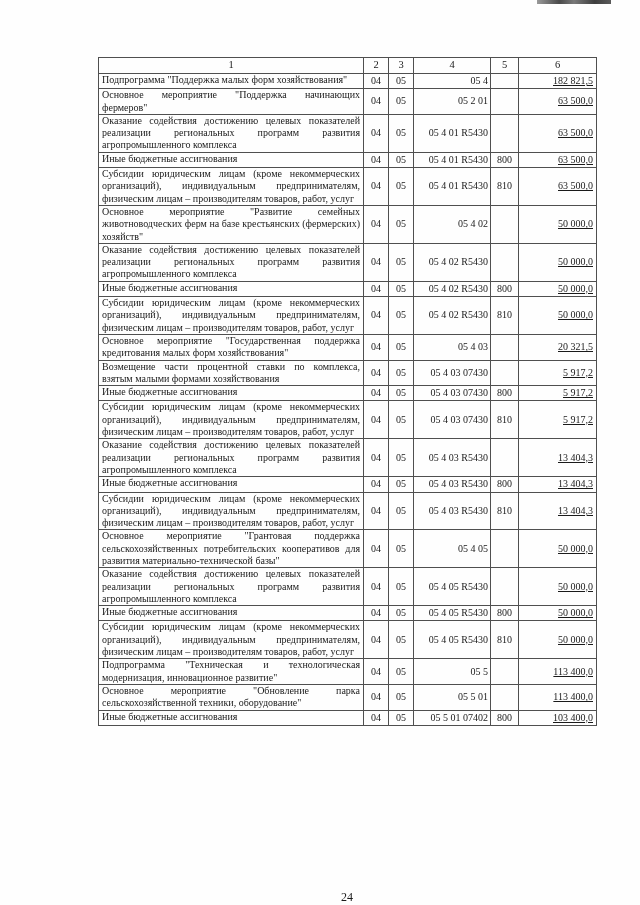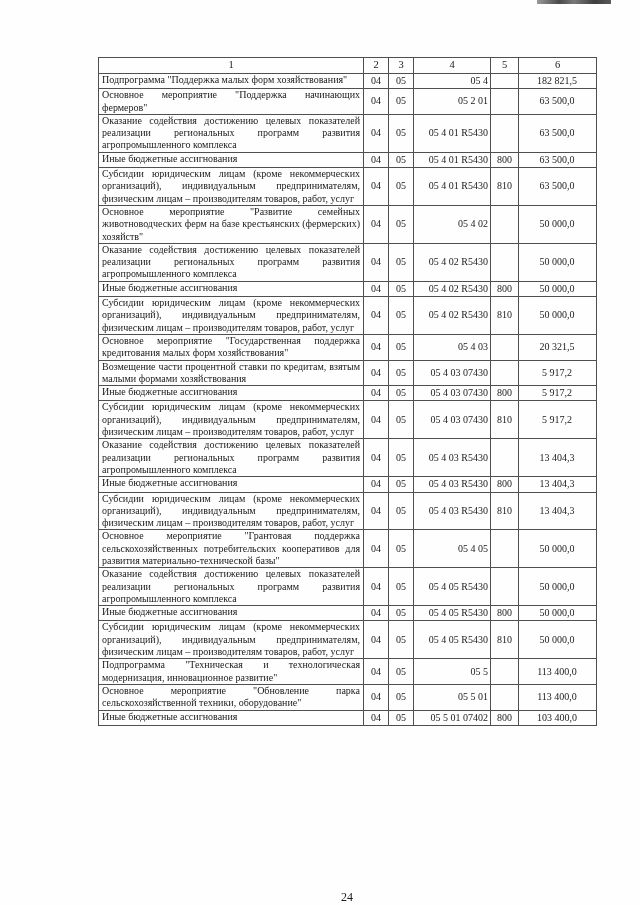--- a/index.html
+++ b/index.html
@@ -47,23 +47,24 @@
     vertical-align: top;
     padding: 0 3px;
   }
   td.c2, td.c3, td.c5 { text-align: center; }
   td.c4 {
     text-align: right;
     padding-left: 3px;
     white-space: nowrap;
   }
   td.c6 {
-    text-align: center;
+    text-align: right;
     padding-right: 3px;
     white-space: nowrap;
+    text-decoration: underline;
   }
   .page-number {
     position: absolute;
     top: 846px;
     left: 98px;
     width: 498px;
     text-align: center;
     font-size: 12px;
     margin-top: 44px;
   }
@@ -168,21 +169,21 @@
         </tr>
         <tr>
           <td class="c1">Основное мероприятие "Государственная поддержка кредитования малых форм хозяйствования"</td>
           <td class="c2">04</td>
           <td class="c3">05</td>
           <td class="c4">05 4 03</td>
           <td class="c5"></td>
           <td class="c6">20 321,5</td>
         </tr>
         <tr>
-          <td class="c1">Возмещение части процентной ставки по кредитам, взятым малыми формами хозяйствования</td>
+          <td class="c1">Возмещение части процентной ставки по комплекса, взятым малыми формами хозяйствования</td>
           <td class="c2">04</td>
           <td class="c3">05</td>
           <td class="c4">05 4 03 07430</td>
           <td class="c5"></td>
           <td class="c6">5 917,2</td>
         </tr>
         <tr>
           <td class="c1">Иные бюджетные ассигнования</td>
           <td class="c2">04</td>
           <td class="c3">05</td>

